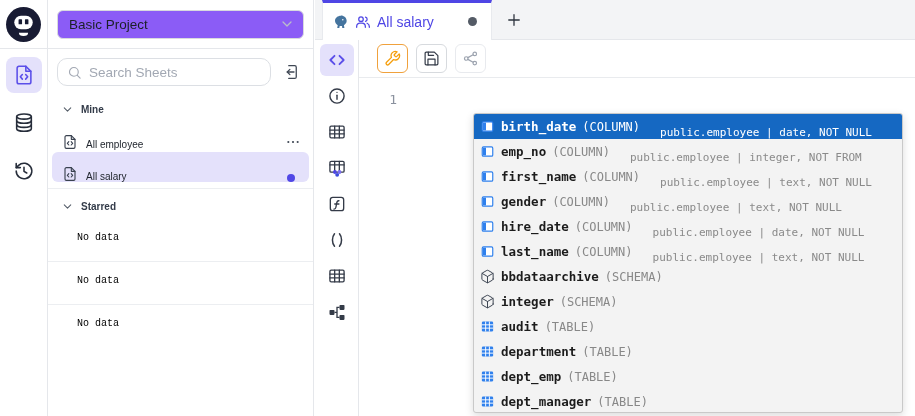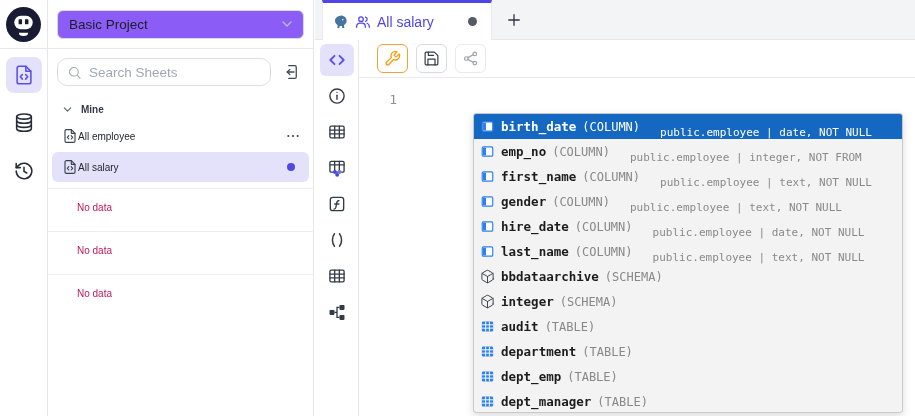--- a/index.html
+++ b/index.html
@@ -22,27 +22,27 @@
   .project-select { flex:1; height:29px; border:1px solid #d8dade; border-radius:6px; display:flex; align-items:center; justify-content:space-between; padding:0 8px 0 11px; font-size:13.5px; color:#1b2026; cursor:pointer; background:#8b5cf6; }
   .chev { color:#b9bfc9; } .chev svg { width:16px; height:16px; }
   .search-row { display:flex; align-items:center; gap:7px; padding:9px 9px 4px 9px; }
   .search-box { flex:1; height:28px; border:1px solid #dcdfe4; border-radius:10px; display:flex; align-items:center; gap:7px; padding:0 9px; color:#a2a8b3; font-size:13.5px; background:#fff; }
   .s-ic { color:#a2a8b3; } .s-ic svg { width:15px; height:15px; }
   .import-btn { width:26px; height:26px; display:flex; align-items:center; justify-content:center; color:#3f4754; cursor:pointer; }
   .import-btn svg { width:18px; height:18px; }
   .tree { font-size:10px; padding-top:2px; }
   .sec-head { display:flex; align-items:center; gap:7px; height:26px; padding:0 13px; color:#333b49; font-weight:600; cursor:pointer; margin-top:4px; }
   .sec-chev { color:#545c68; } .sec-chev svg { width:13px; height:13px; }
-  .item { display:flex; align-items:center; height:28px; padding:0 12px 0 14px; color:#22272f; cursor:pointer; }
+  .item { display:flex; align-items:flex-end; gap:8px; height:28px; padding:0 12px 0 14px; color:#22272f; cursor:pointer; }
   .doc { color:#3a4250; } .doc svg { width:16px; height:16px; }
   .spacer { flex:1; }
   .more { color:#3f4754; } .more svg { width:16px; height:16px; }
   .item.selected { background:#e4e1fb; border-radius:6px; margin:2px 4px; height:30px; padding:0 10px; }
   .dot-indigo { width:8px; height:8px; border-radius:50%; background:#5148e6; margin-right:4px; }
-  .empty { color:#be185d; height:36px; display:flex; align-items:center; padding-left:29px; }
+  .empty { color:#000000; height:36px; display:flex; align-items:center; padding-left:29px;font-family:Liberation Mono, monospace; }
   .sec-div { border-top:1px solid #eceef1; margin-top:6px; }
 
   
   .main { position:absolute; left:315px; top:0; right:0; bottom:0; }
   .tabbar { height:40px; background:#f3f4f6; border-bottom:1px solid #e5e7eb; display:flex; position:relative; }
   .tab { width:170px; margin-left:7px; height:40px; background:#fff; border-top:3px solid #4f46e5; border-left:1px solid #e8eaee; border-right:1px solid #e8eaee; display:flex; align-items:center; gap:6px; padding:0 10px; box-shadow:0 1px 0 0 #fff; cursor:pointer; }
   .t-ic svg { width:16px; height:16px; }
   .t-ic.indigo { color:#4f46e5; }
   .tab-label { color:#4f46e5; font-weight:500; font-size:14px; }
   .tab-dot { width:9px; height:9px; border-radius:50%; background:#545b66; margin-left:auto; margin-right:4px; }
@@ -199,20 +199,28 @@
               <path d="M14 2.5V8h5.5"></path>
               <path d="M10.2 11.5 8 14l2.2 2.5"></path>
               <path d="M13.8 11.5 16 14l-2.2 2.5"></path>
             </svg>
           </span>
         <span>All salary</span>
         <span class="spacer"></span>
         <span class="dot-indigo"></span>
       </div>
       <div class="sec-div"></div>
+      <div class="sec-head">
+        <span class="sec-chev" data-icon="chevron-down">
+            <svg viewBox="0 0 24 24" fill="none" stroke="currentColor" stroke-linecap="round" stroke-linejoin="round" stroke-width="1.9">
+              <path d="m6 9 6 6 6-6"></path>
+            </svg>
+          </span>
+        <span>Starred</span>
+      </div>
       <div class="empty">No data</div>
       <div class="sec-div"></div>
       <div class="empty">No data</div>
       <div class="sec-div"></div>
       <div class="empty">No data</div>
     </div>
   </aside>
 
   <div class="main">
     <div class="tabbar">

